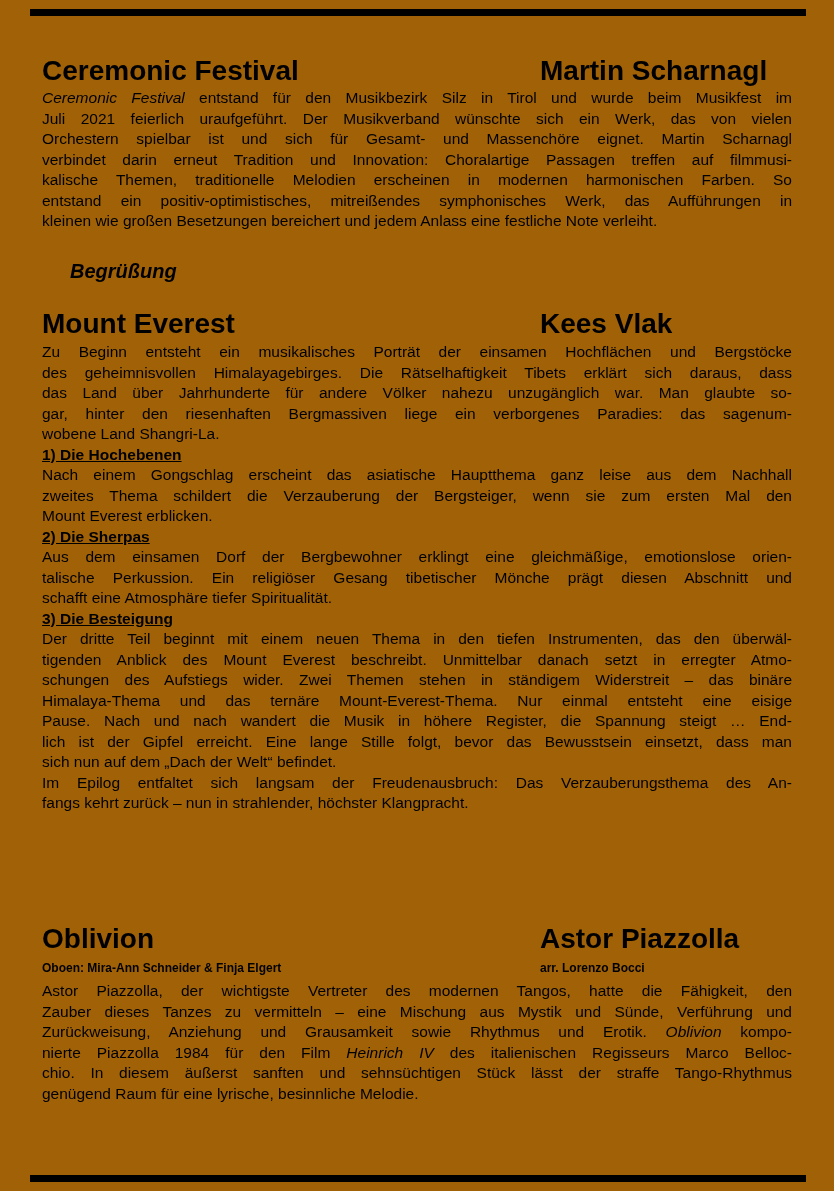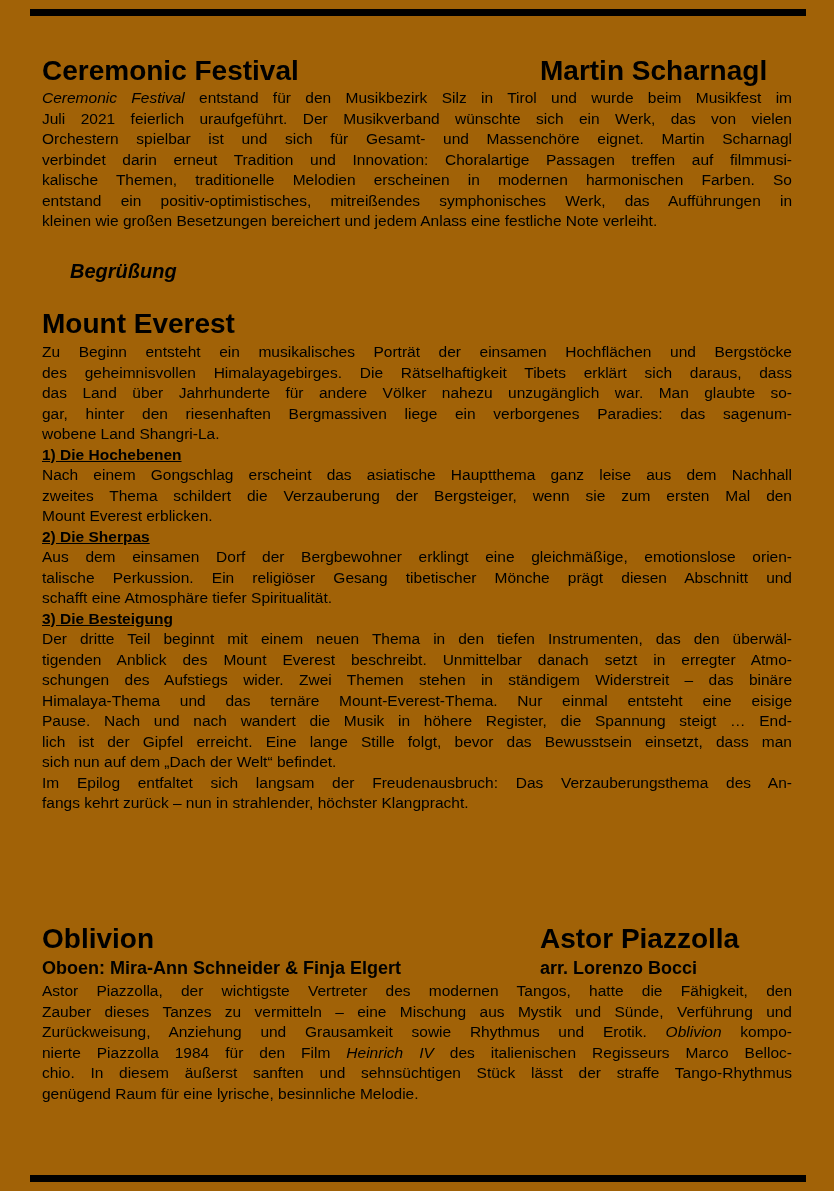--- a/index.html
+++ b/index.html
@@ -20,21 +20,21 @@
 
   .col { position:absolute; left:42px; width:750px; }
 
   .piece-head {
     height:34px; font-size:28px; font-weight:bold; line-height:34px;
     white-space:nowrap;
   }
   .piece-head .composer { position:absolute; left:498px; top:0; }
 
   .sub-row {
-    height:22px; font-size:18px; font-weight:bold; line-height:22px;
+    height:22px; font-size:12px; font-weight:bold; line-height:22px;
     white-space:nowrap;
   }
   .sub-row .arranger { position:absolute; left:498px; top:0; }
 
   .note-label {
     font-size:20px; font-weight:bold; font-style:italic; line-height:24px;
   }
 
   .flow { font-size:15.5px; }
   .tline {
@@ -65,20 +65,21 @@
       <div class="tline">verbindet darin erneut Tradition und Innovation: Choralartige Passagen treffen auf filmmusi-</div>
       <div class="tline">kalische Themen, traditionelle Melodien erscheinen in modernen harmonischen Farben. So</div>
       <div class="tline">entstand ein positiv-optimistisches, mitreißendes symphonisches Werk, das Aufführungen in</div>
       <div class="tline last">kleinen wie großen Besetzungen bereichert und jedem Anlass eine festliche Note verleiht.</div>
     </div>
 
   <div class="col note-label" style="top:259px;margin-left:28px;">Begrüßung</div>
 
   <div class="col piece-head" style="top:307px;">
     <span>Mount Everest</span>
+    <span class="composer">Kees Vlak</span>
   </div>
   <div class="col flow" style="top:342px;">
       <div class="tline">Zu Beginn entsteht ein musikalisches Porträt der einsamen Hochflächen und Bergstöcke</div>
       <div class="tline">des geheimnisvollen Himalayagebirges. Die Rätselhaftigkeit Tibets erklärt sich daraus, dass</div>
       <div class="tline">das Land über Jahrhunderte für andere Völker nahezu unzugänglich war. Man glaubte so-</div>
       <div class="tline">gar, hinter den riesenhaften Bergmassiven liege ein verborgenes Paradies: das sagenum-</div>
       <div class="tline last">wobene Land Shangri-La.</div>
       <div class="tline bold">1) Die Hochebenen</div>
       <div class="tline">Nach einem Gongschlag erscheint das asiatische Hauptthema ganz leise aus dem Nachhall</div>
       <div class="tline">zweites Thema schildert die Verzauberung der Bergsteiger, wenn sie zum ersten Mal den</div>

